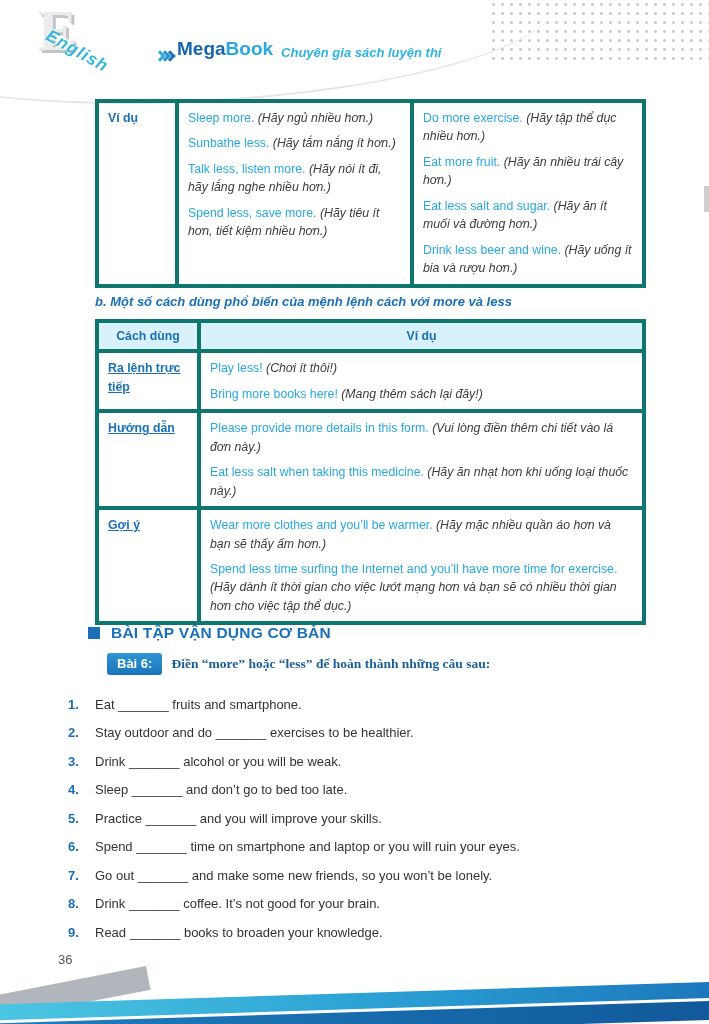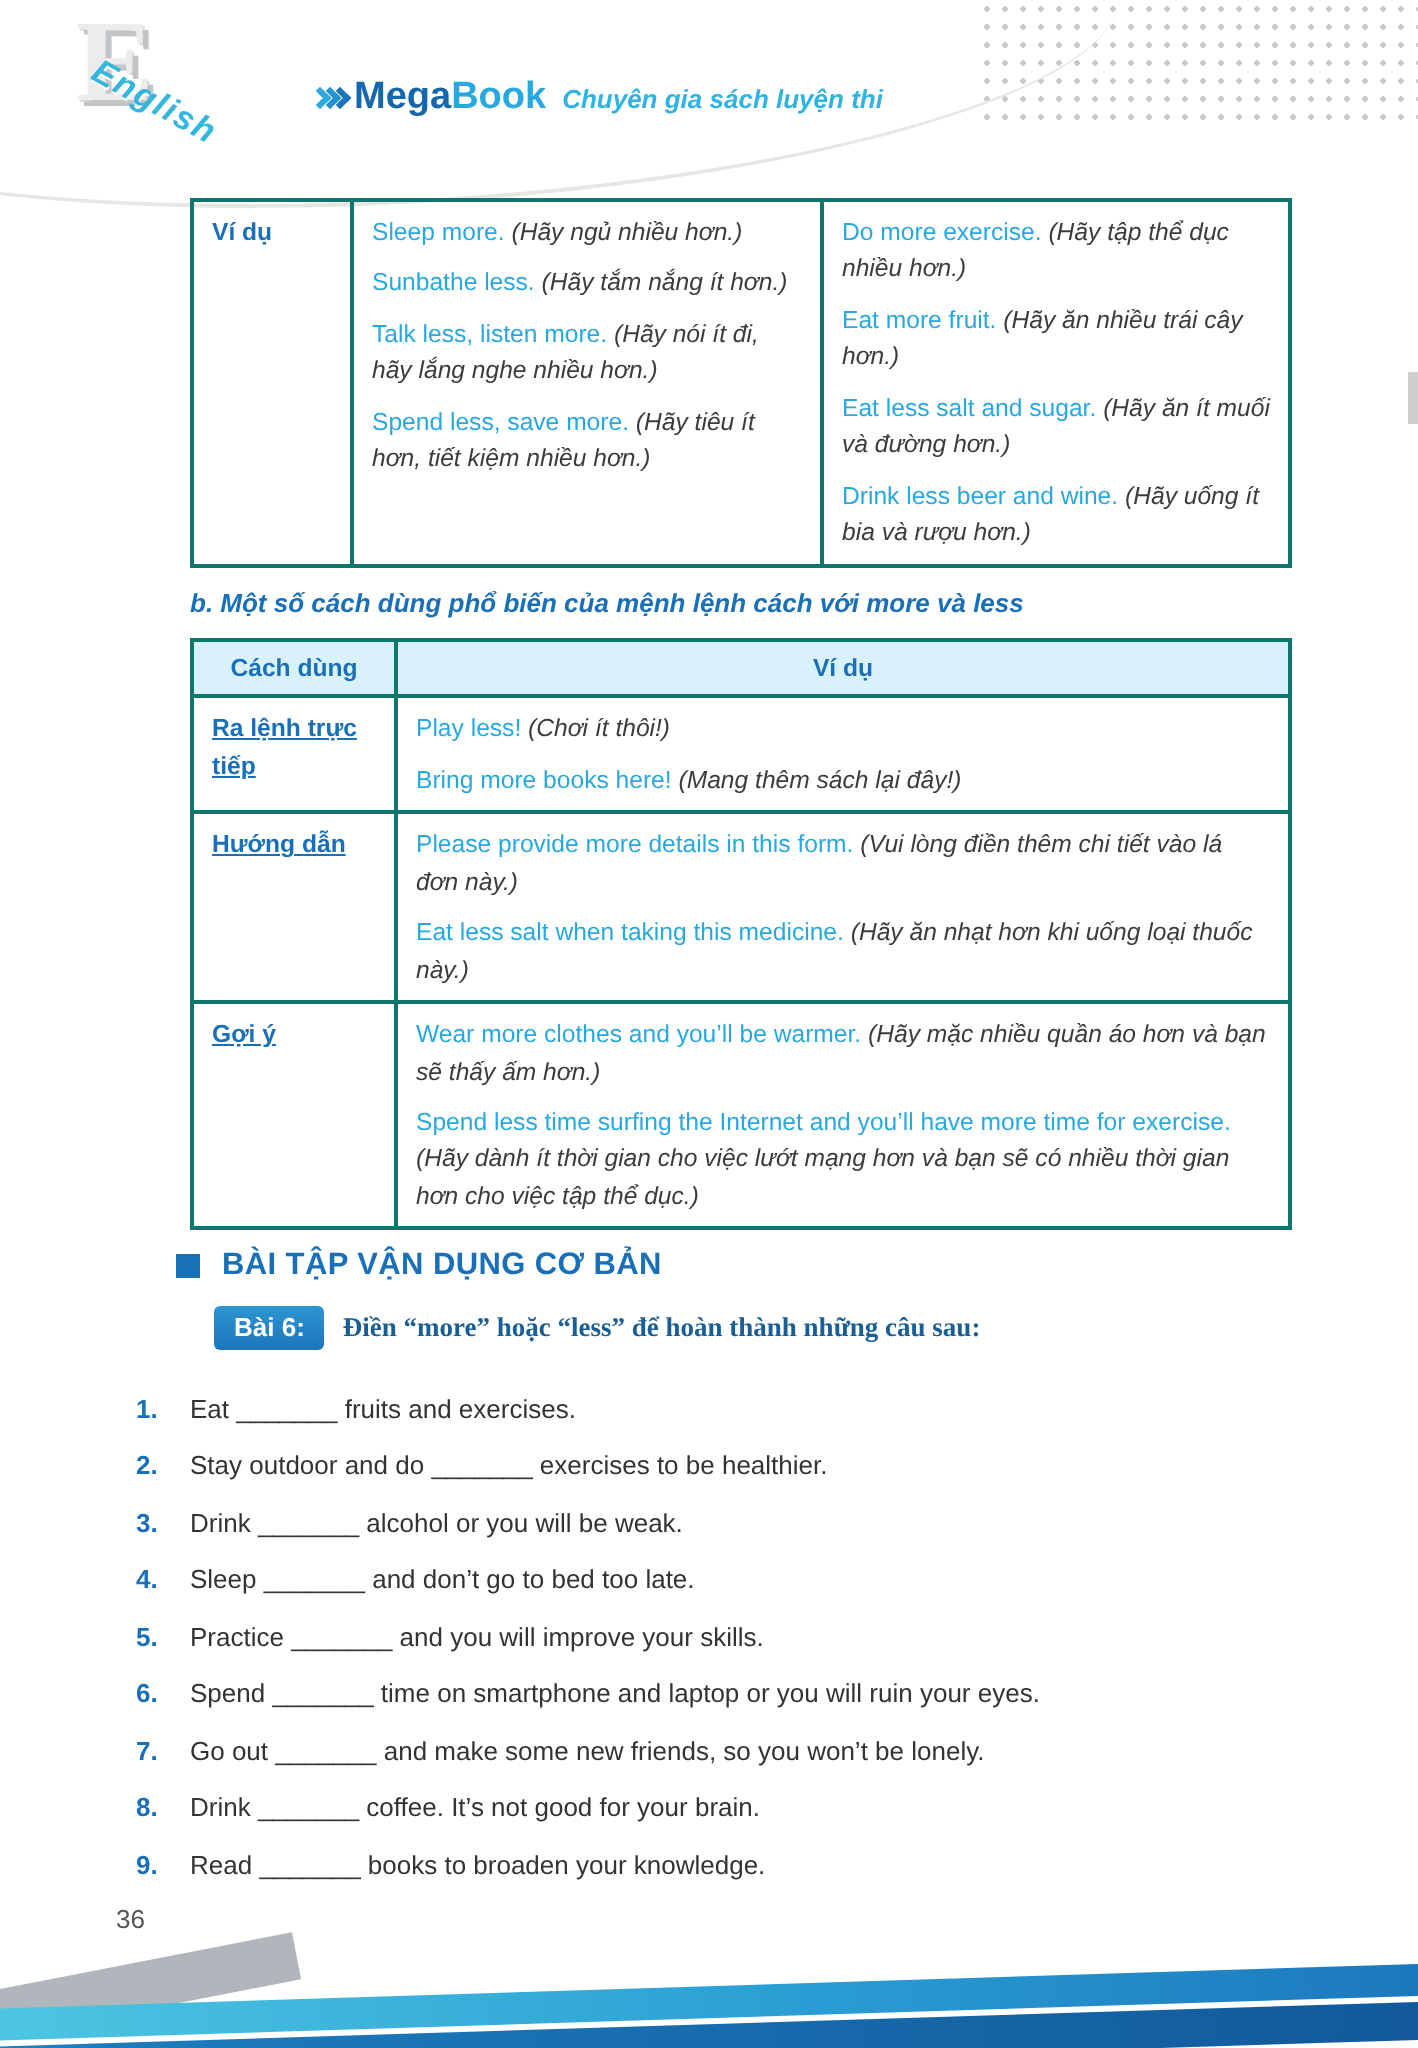--- a/index.html
+++ b/index.html
@@ -16,34 +16,34 @@
 
   
   .logo { position:absolute; left:38px; top:2px; width:130px; height:86px; }
   .logo-e { font-size:58px; font-weight:900; color:#ececec; line-height:1;
     text-shadow:3px 3px 0 #c2c5c8, 1px 1px 0 #d9dbdd; font-family:"Liberation Serif","DejaVu Serif",serif; }
   .logo-word { position:absolute; left:14px; top:24px; color:#35b7dd; font-style:italic; font-weight:bold;
     font-size:17px; letter-spacing:1px; transform:rotate(29deg); transform-origin:left top;
     text-shadow:1px 1px 0 #ffffff; }
 
   
-  .brand { position:absolute; left:156px; top:38px; display:flex; align-items:center; }
+  .brand { position:absolute; left:156px; top:38px; display:flex; align-items:flex-end; }
   .chevrons { display:inline-flex; align-items:center; margin-right:6px; }
   .chev { width:8px; height:8px; border-top:3px solid #1b75bb; border-right:3px solid #1b75bb;
     transform:rotate(45deg); display:inline-block; margin-right:-3px; }
   .chev:nth-child(1){ border-color:#2fa9dd; }
   .chev:nth-child(2){ border-color:#2593cf; }
   .brand-mega { color:#1666ad; font-weight:bold; font-size:19px; }
   .brand-book { color:#29a8e0; font-weight:bold; font-size:19px; }
   .brand-tagline { color:#2fb3e3; font-style:italic; font-weight:bold; font-size:13px; margin-left:8px; }
 
   
   .tbl { position:absolute; border-collapse:collapse; table-layout:fixed; width:551px;
     font-size:12.3px; line-height:1.5; }
-  .tbl td, .tbl th { border:2px solid #0f766e; padding:6px 9px; vertical-align:top; text-align:left; }
+  .tbl td, .tbl th { border:4px solid #0f766e; padding:6px 9px; vertical-align:top; text-align:left; }
   .t1 { left:95px; top:99px; }
   .t1 .lblcol { width:80px; color:#1a70b8; font-weight:bold; }
   .t1 .c2 { width:235px; }
   .t2 { left:95px; top:319px; }
   .t2 th { background:#d9f1fa; color:#1a70b8; font-weight:bold; text-align:center; padding:4px; }
   .t2 .usage { width:122px; color:#1a70b8; font-weight:bold;text-decoration:underline; }
   .en { color:#29a8e0; }
   .vi { color:#3c3c3c; font-style:italic; }
   p.ex { margin-bottom:7px; }
   p.ex:last-child { margin-bottom:0; }
@@ -161,21 +161,21 @@
   </div>
 
   <div class="bai-line">
     <span class="bai-badge">Bài 6:</span>
     <span class="bai-instr">Điền “more” hoặc “less” để hoàn thành những câu sau:</span>
   </div>
 
   <div class="exercises">
     <div class="exercise">
         <span class="num">1.</span>
-        <span class="txt">Eat _______ fruits and exercises.</span>
+        <span class="txt">Eat _______ fruits and smartphone.</span>
       </div>
     <div class="exercise">
         <span class="num">2.</span>
         <span class="txt">Stay outdoor and do _______ exercises to be healthier.</span>
       </div>
     <div class="exercise">
         <span class="num">3.</span>
         <span class="txt">Drink _______ alcohol or you will be weak.</span>
       </div>
     <div class="exercise">

